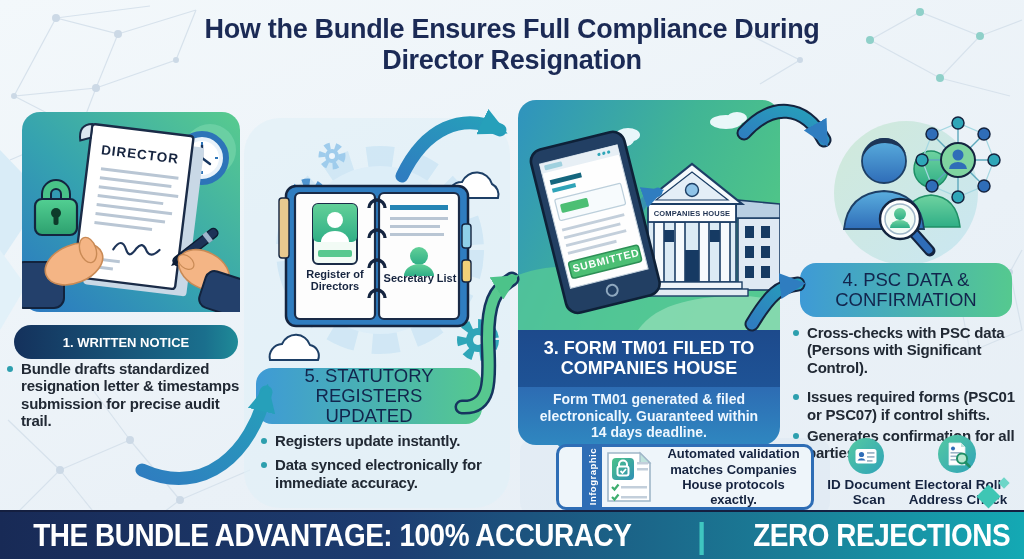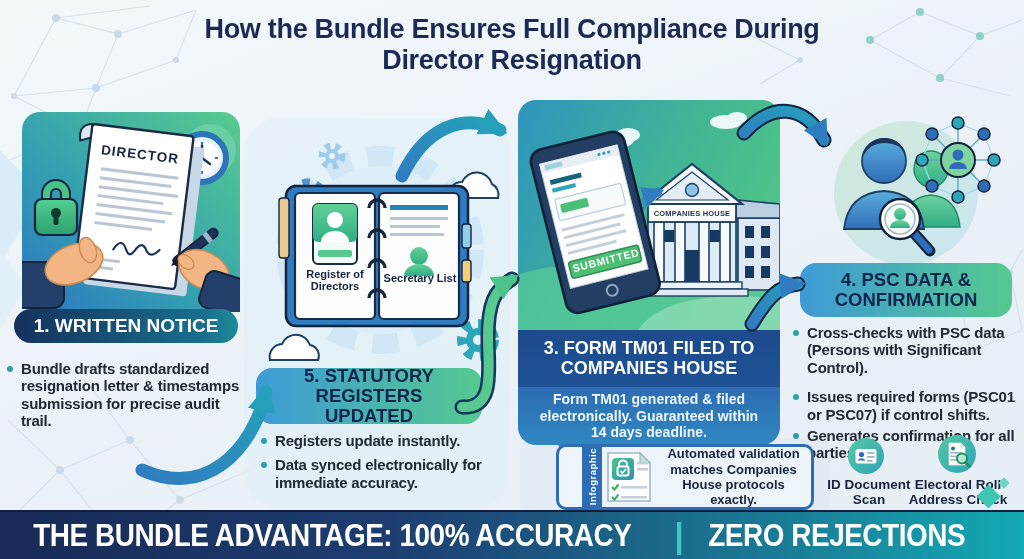--- a/index.html
+++ b/index.html
@@ -13,21 +13,21 @@
   .arrows{position:absolute;inset:0;z-index:5;pointer-events:none;}
 
   .title{position:absolute;top:14px;left:192px;width:640px;text-align:center;
     font-size:27px;font-weight:bold;color:#1b2a55;line-height:1.13;letter-spacing:-.3px;z-index:4;}
 
   .pill-dark{position:absolute;z-index:4;display:flex;align-items:center;justify-content:center;
     background:linear-gradient(90deg,#14315c 0%,#1a6f8d 85%,#1f8b98 100%);
     color:#ffffff;font-weight:bold;border-radius:18px;text-align:center;}
   .pill-light{position:absolute;z-index:4;display:flex;align-items:center;justify-content:center;
     background:linear-gradient(90deg,#3e9ad6 0%,#55c98f 100%);
-    color:#12254d;font-weight:bold;border-radius:16px;text-align:center;line-height:1.08;}
+    color:#12254d;font-weight:normal;border-radius:16px;text-align:center;line-height:1.08;}
 
   .bullets{position:absolute;z-index:4;margin:0;padding:0;list-style:none;}
   .bullets li{position:relative;padding-left:15px;font-size:15px;font-weight:600;color:#212934;
     line-height:1.16;letter-spacing:-.2px;margin-bottom:7px;}
   .bullets li::before{content:"";position:absolute;left:1px;top:6px;width:6px;height:6px;
     border-radius:50%;background:#2d9fae;}
 
   .step3block{position:absolute;left:518px;top:330px;width:262px;z-index:4;}
   .step3label{height:57px;display:flex;align-items:center;justify-content:center;
     background:linear-gradient(180deg,#1d4a8c,#1e5396);color:#fff;font-weight:bold;
@@ -49,21 +49,21 @@
     align-items:center;justify-content:center;}
   .valtab span{writing-mode:vertical-rl;transform:rotate(180deg);font-size:9.5px;font-weight:bold;letter-spacing:.5px;}
   .valtext{flex:1;font-size:13px;font-weight:bold;color:#15233f;text-align:center;line-height:1.18;padding:0 4px;}
 
   .checkicon{position:absolute;z-index:4;border-radius:50%;}
   .checklabel{position:absolute;z-index:4;font-size:13.5px;font-weight:bold;color:#15233f;
     text-align:center;line-height:1.08;}
 
   .footer{position:absolute;left:0;bottom:0;width:1024px;height:49px;z-index:10;
     background:linear-gradient(90deg,#182a56 0%,#1d3d71 38%,#1a7f98 78%,#14a9b4 100%);
-    border-top:2px solid #141f40;display:flex;align-items:center;justify-content:flex-start;}
+    border-top:2px solid #141f40;display:flex;align-items:center;justify-content:space-between;}
   .footer .ftext{color:#ffffff;font-weight:bold;font-size:31px;letter-spacing:-.5px;
     transform:scaleX(.9);white-space:nowrap;}
   .footer .fdiv{color:#3fc6c0;font-weight:bold;font-size:33px;margin:0 10px;transform:scaleY(1.05);}
 
   .sparkle{position:absolute;z-index:12;background:#3ec6b4;transform:rotate(45deg);}
   .sp1{left:980px;top:488px;width:17px;height:17px;}
   .sp2{left:1000px;top:479px;width:8px;height:8px;background:#6ed6c8;}
 </style>
 </head>
 <body>
@@ -402,21 +402,21 @@
     <path d="M142 470 C205 498 252 452 266 392" fill="none" stroke="url(#agBlue)" stroke-width="13" stroke-linecap="round" marker-end="url(#mTeal)"></path>
     <path d="M402 176 C425 128 462 112 500 130" fill="none" stroke="url(#agBlue)" stroke-width="13" stroke-linecap="round" marker-end="url(#mTeal)"></path>
     <path d="M462 407 C496 409 488 368 488 338 C488 304 494 290 512 279" fill="none" stroke="#16355f" stroke-width="15" stroke-linecap="round"></path>
     <path d="M462 407 C496 409 488 368 488 338 C488 304 494 290 512 279" fill="none" stroke="#57c88f" stroke-width="10" stroke-linecap="round" marker-end="url(#mGreen)"></path>
     <path d="M744 133 C772 102 804 104 824 140" fill="none" stroke="#14243f" stroke-width="15" stroke-linecap="round"></path>
     <path d="M744 133 C772 102 804 104 824 140" fill="none" stroke="url(#agBlue)" stroke-width="11" stroke-linecap="round" marker-end="url(#mBlue)"></path>
     <path d="M752 324 C770 294 780 286 798 284" fill="none" stroke="#14243f" stroke-width="15" stroke-linecap="round"></path>
     <path d="M752 324 C770 294 780 286 798 284" fill="none" stroke="url(#agBlue)" stroke-width="11" stroke-linecap="round" marker-end="url(#mBlue)"></path>
   </svg>
 
-  <div class="pill-dark" style="left:14px;top:309px;width:224px;height:34px;font-size:19px;">1. WRITTEN NOTICE</div>
+  <div class="pill-dark" style="left:14px;top:325px;width:224px;height:34px;font-size:13px;">1. WRITTEN NOTICE</div>
   <ul class="bullets" style="left:6px;top:360px;width:238px;">
     <li>Bundle drafts standardized resignation letter &amp; timestamps submission for precise audit trail.</li>
   </ul>
 
   <div class="pill-light" style="left:256px;top:368px;width:226px;height:56px;font-size:18.5px;padding:0 14px;">5. STATUTORY REGISTERS UPDATED</div>
   <ul class="bullets" style="left:260px;top:432px;width:230px;">
     <li>Registers update instantly.</li>
     <li>Data synced electronically for immediate accuracy.</li>
   </ul>
 

